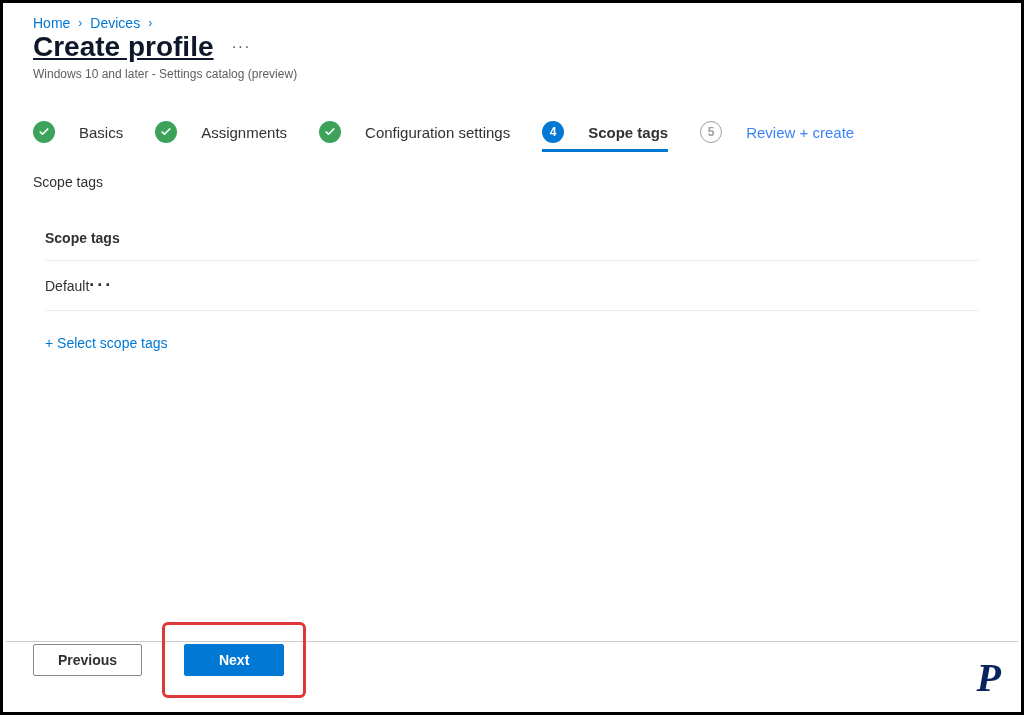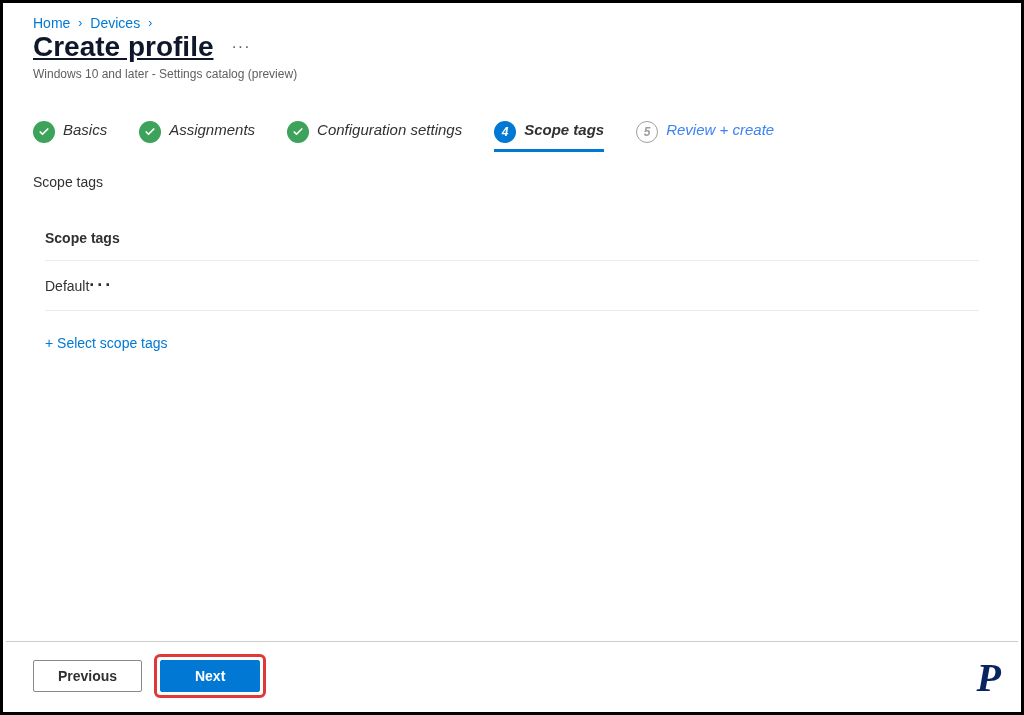--- a/index.html
+++ b/index.html
@@ -58,25 +58,25 @@
     }
     
     .stepper {
       display: flex;
       align-items: center;
       gap: 32px;
       margin-bottom: 22px;
     }
     .step {
       display: flex;
-      gap: 8px;
+      align-items: center;
+      gap: 24px;
       padding-bottom: 6px;
       border-bottom: 3px solid transparent;
       cursor: pointer;
-      font-style: italic;
     }
     .step.active {
       border-bottom: 3px solid #0078d4;
     }
     .step-circle {
       width: 22px;
       height: 22px;
       border-radius: 50%;
       display: flex;
       align-items: center;
@@ -157,21 +157,21 @@
       left: 3px;
       right: 3px;
       height: 1px;
       background: #cccccc;
     }
     .footer {
       position: absolute;
       bottom: 14px;
       left: 30px;
       display: flex;
-      gap: 12px;
+      gap: 20px;
       align-items: center;
     }
     .btn {
       font-family: inherit;
       font-size: 14px;
       font-weight: 600;
       padding: 7px 24px;
       border-radius: 2px;
       cursor: pointer;
       min-width: 100px;
@@ -182,21 +182,21 @@
       color: #323130;
     }
     .btn-primary {
       background: #0078d4;
       border: 1px solid #0078d4;
       color: #ffffff;
     }
     .btn-primary-highlight {
       border: 3px solid #e03838;
       border-radius: 6px;
-      padding: 3px;
+      padding: 19px;
       display: inline-block;
     }
     
     .logo {
       position: absolute;
       bottom: 14px;
       right: 20px;
       font-family: Georgia, serif;
       font-size: 40px;
       font-weight: bold;

